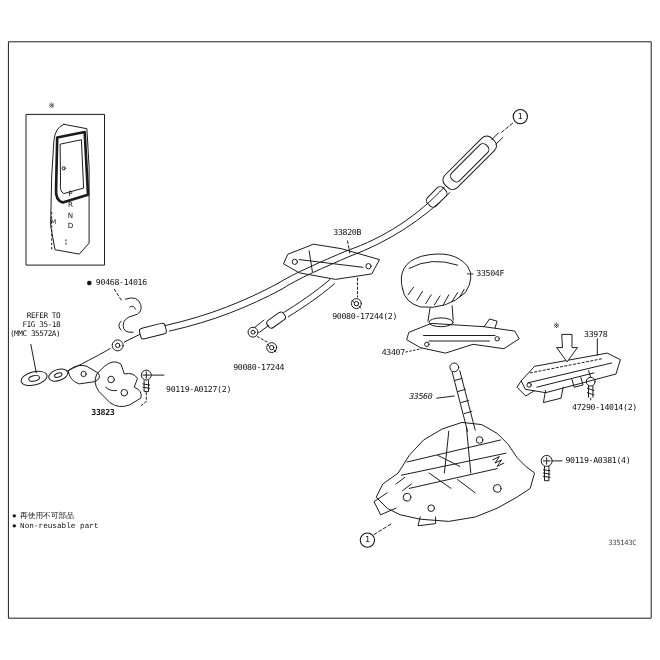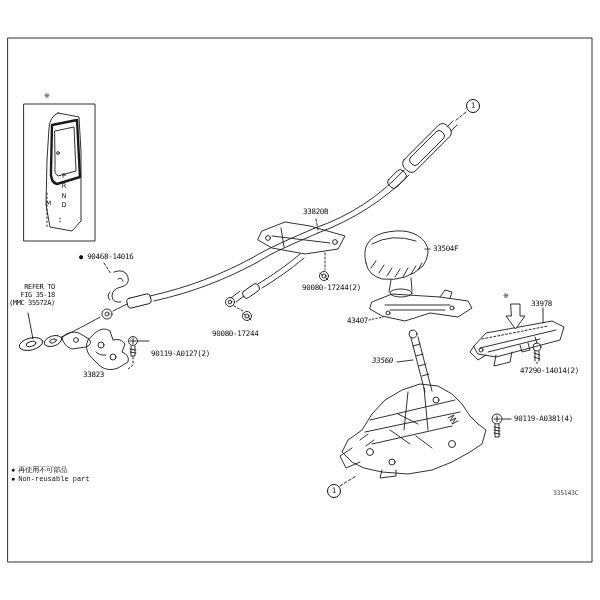--- a/index.html
+++ b/index.html
@@ -217,21 +217,21 @@
   <div class="pn" style="left:347px;top:317px;">43407</div>
   <div class="pn" style="left:531px;top:300px;">33978</div>
   <div class="pn" style="left:520px;top:367px;">47290-14014(2)</div>
   <div class="pn" style="left:372px;top:357px;font-style:italic;">33560</div>
   <div class="pn" style="left:514px;top:415px;">90119-A0381(4)</div>
   <div class="pn" style="left:79px;top:253px;">
     <span class="bullet">●</span>
     <span>90468-14016</span>
   </div>
   <div class="pn" style="left:151px;top:338px;margin-top:12px;">90119-A0127(2)</div>
-  <div class="pn" style="left:83px;top:371px;">33823</div>
+  <div class="pn" style="left:83px;top:371px;font-weight:bold;">33823</div>
   <div class="pn" style="left:212px;top:330px;">90080-17244</div>
 
   <div class="note" style="left:9px;top:283px;">
     <div>REFER TO</div>
     <div>FIG 35-18</div>
     <div>(MMC 35572A)</div>
   </div>
 
   <div class="mark" style="left:503px;top:292px;">※</div>
 

